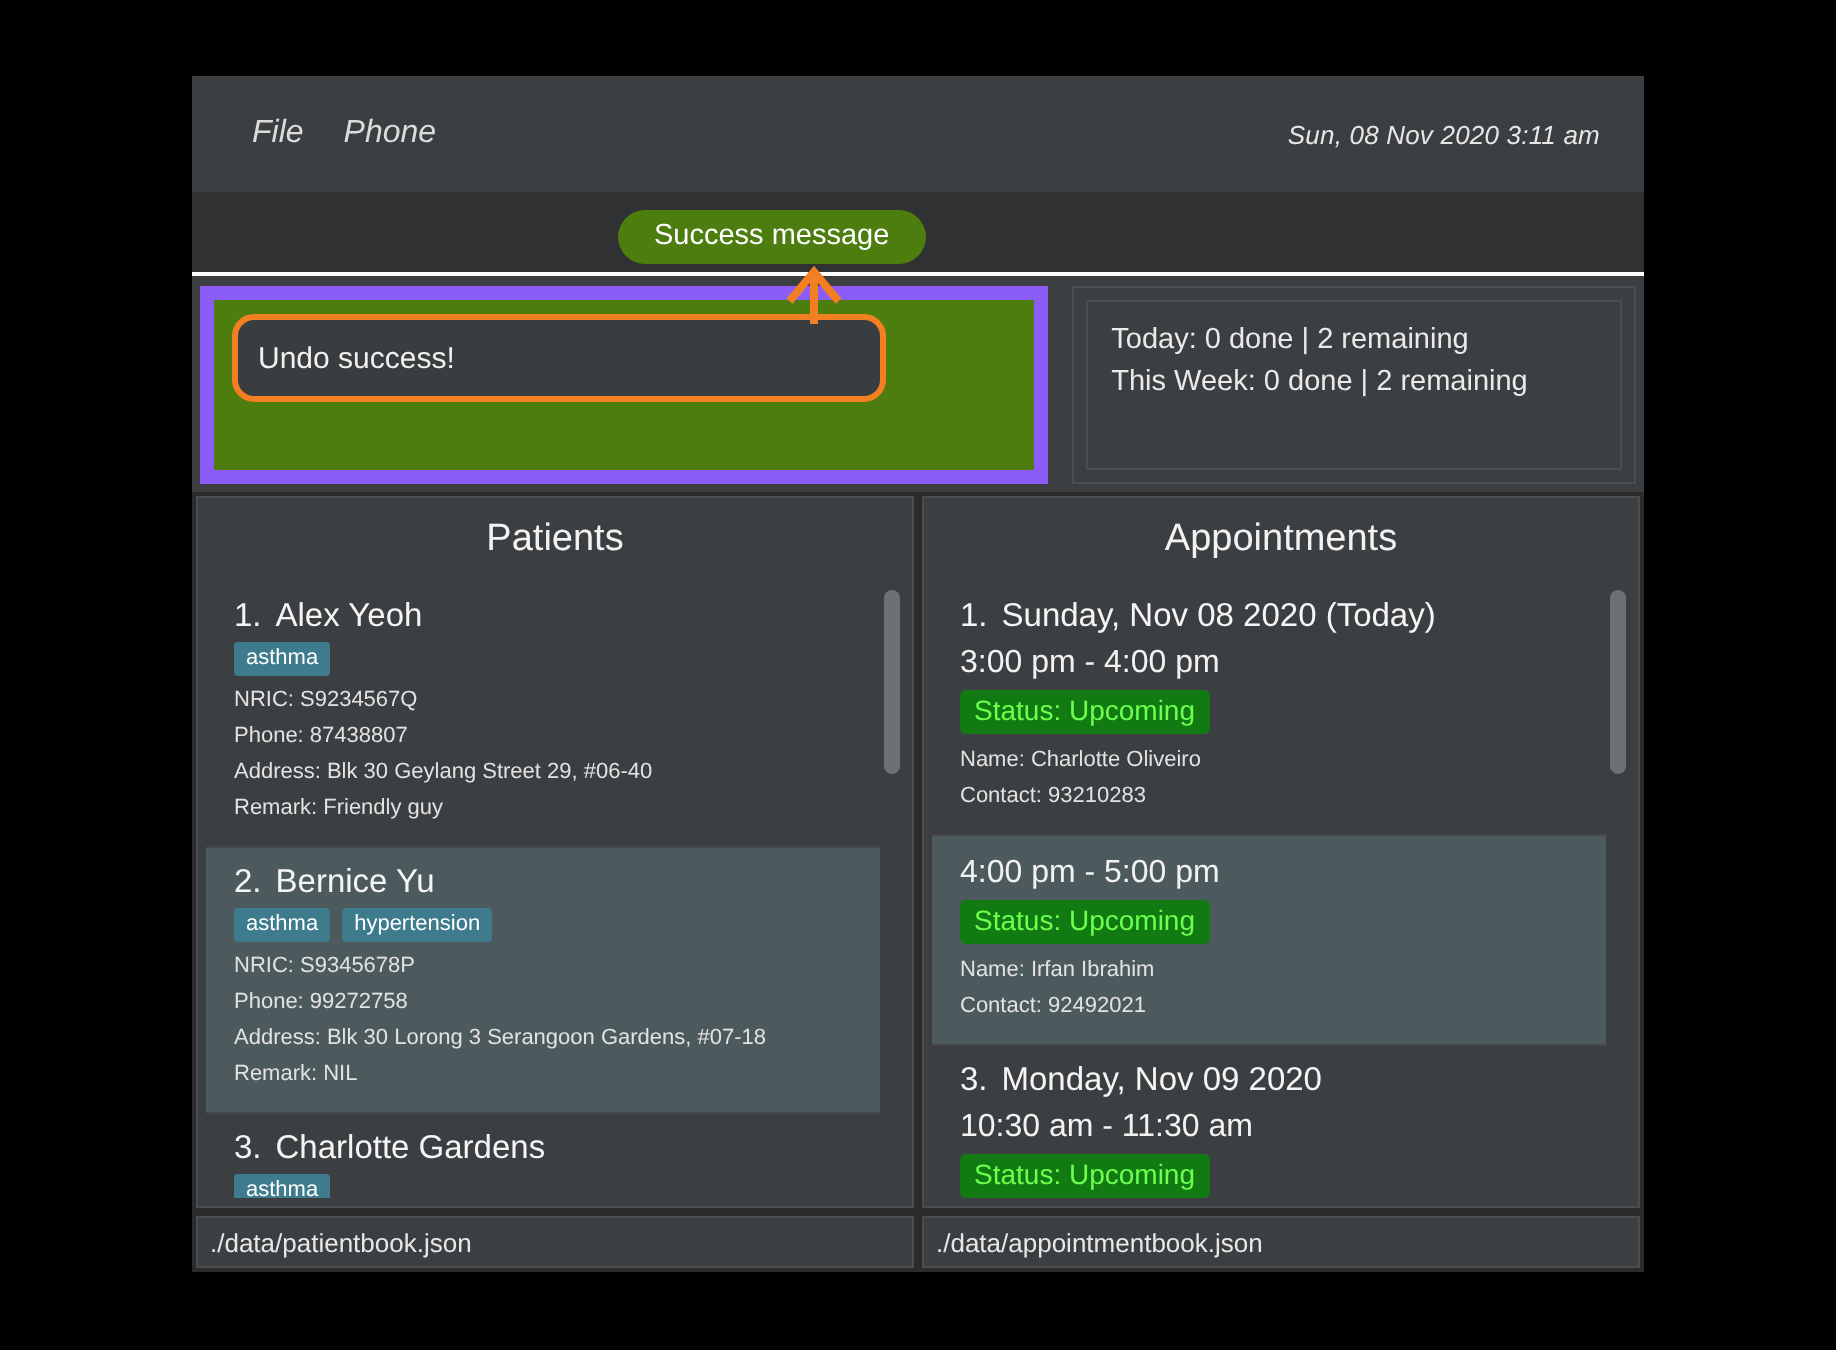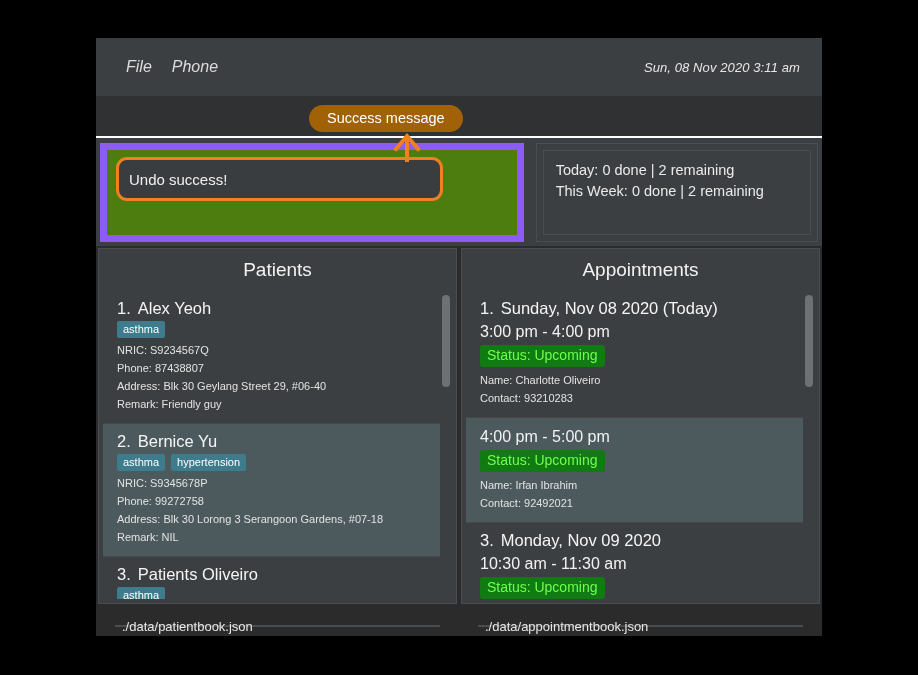--- a/index.html
+++ b/index.html
@@ -54,21 +54,21 @@
     position: relative;
     height: 42px;
     background: #2f3133;
     flex: none;
     border-bottom: 2px solid #ffffff;
   }
   .callout-pill {
     position: absolute;
     left: 213px;
     top: 9px;
-    background: #a16207;
+    background: #4d7c0f;
     color: #ffffff;
     font-size: 14.5px;
     padding: 5px 18px 6px;
     border-radius: 14px;
     white-space: nowrap;
   }
   .callout-arrow {
     position: absolute;
     left: 297px;
     top: 36px;
@@ -247,21 +247,21 @@
     display: flex;
     flex: none;
     height: 30px;
     background: #2b2b2b;
     gap: 0;
   }
   .footer-cell {
     flex: 1 1 50%;
     background: #3c3f41;
     border: 1px solid #4a4d4f;
-    margin: 19px;
+    margin: 2px;
     display: flex;
     align-items: center;
     padding: 0 6px;
     min-width: 0;
   }
   .footer-text {
     color: #e8e8e8;
     font-size: 13px;
     white-space: nowrap;
     overflow: hidden;
@@ -323,21 +323,21 @@
                 <div class="tag-row">
                   <span class="tag">asthma</span>
                   <span class="tag">hypertension</span>
                 </div>
                 <div class="field">NRIC: S9345678P</div>
                 <div class="field">Phone: 99272758</div>
                 <div class="field">Address: Blk 30 Lorong 3 Serangoon Gardens, #07-18</div>
                 <div class="field">Remark: NIL</div>
               </div>
               <div class="card">
-                <div class="card-head"><span class="idx">3.</span><span>Patients Oliveiro</span></div>
+                <div class="card-head"><span class="idx">3.</span><span>Charlotte Gardens</span></div>
                 <div class="tag-row">
                   <span class="tag">asthma</span>
                 </div>
                 <div class="field">NRIC: S9456789L</div>
               </div>
             </div>
           <div class="scrollbar">
             <div class="scroll-thumb"></div>
           </div>
         </div>

